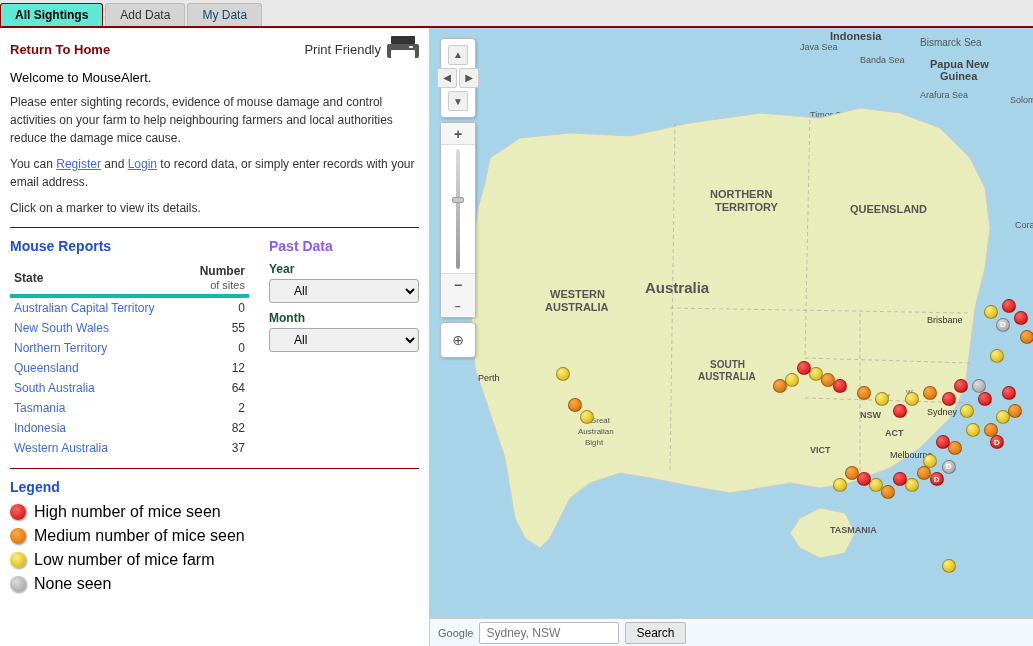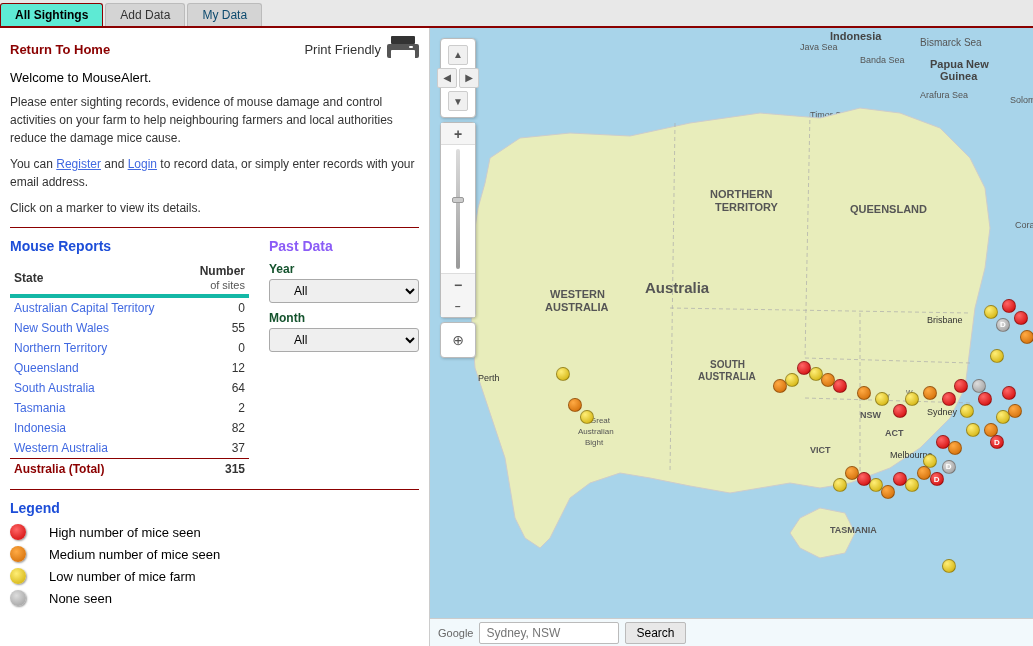--- a/index.html
+++ b/index.html
@@ -94,21 +94,21 @@
       width: 100%;
       padding: 3px 20px;
       font-size: 12px;
       border: 1px solid #aaa;
       border-radius: 3px;
       margin-bottom: 8px;
       appearance: auto;
     }
 
     .legend-section { }
-    .legend-item { display: flex; align-items: center; gap: 23px; margin-bottom: 6px; font-size: 13px; }
+    .legend-item { display: flex; align-items: center; gap: 8px; margin-bottom: 6px; font-size: 16px; }
     .legend-dot {
       width: 16px; height: 16px; border-radius: 50%;
       flex-shrink: 0;
     }
     .dot-red { background: radial-gradient(circle at 40% 35%, #ff6666, #cc0000); box-shadow: 1px 1px 2px rgba(0,0,0,0.4); }
     .dot-orange { background: radial-gradient(circle at 40% 35%, #ffaa44, #cc6600); box-shadow: 1px 1px 2px rgba(0,0,0,0.4); }
     .dot-yellow { background: radial-gradient(circle at 40% 35%, #ffee77, #ccaa00); box-shadow: 1px 1px 2px rgba(0,0,0,0.4); }
     .dot-gray { background: radial-gradient(circle at 40% 35%, #dddddd, #999999); box-shadow: 1px 1px 2px rgba(0,0,0,0.4); }
 
     
@@ -345,24 +345,20 @@
                 <td class="state-link"><a href="#">Tasmania</a></td>
                 <td class="num">2</td>
               </tr>
               <tr>
                 <td class="state-link"><a href="#">Indonesia</a></td>
                 <td class="num">82</td>
               </tr>
               <tr>
                 <td class="state-link"><a href="#">Western Australia</a></td>
                 <td class="num">37</td>
-              </tr>
-              <tr class="total-row">
-                <td class="state-link"><a href="#">Australia (Total)</a></td>
-                <td class="num">315</td>
               </tr>
             </tbody>
         </table>
       </div>
 
       <div class="reports-right">
         <div class="past-data-title">Past Data</div>
         <div class="form-label">Year</div>
         <select class="form-select">
           <option>All</option>

